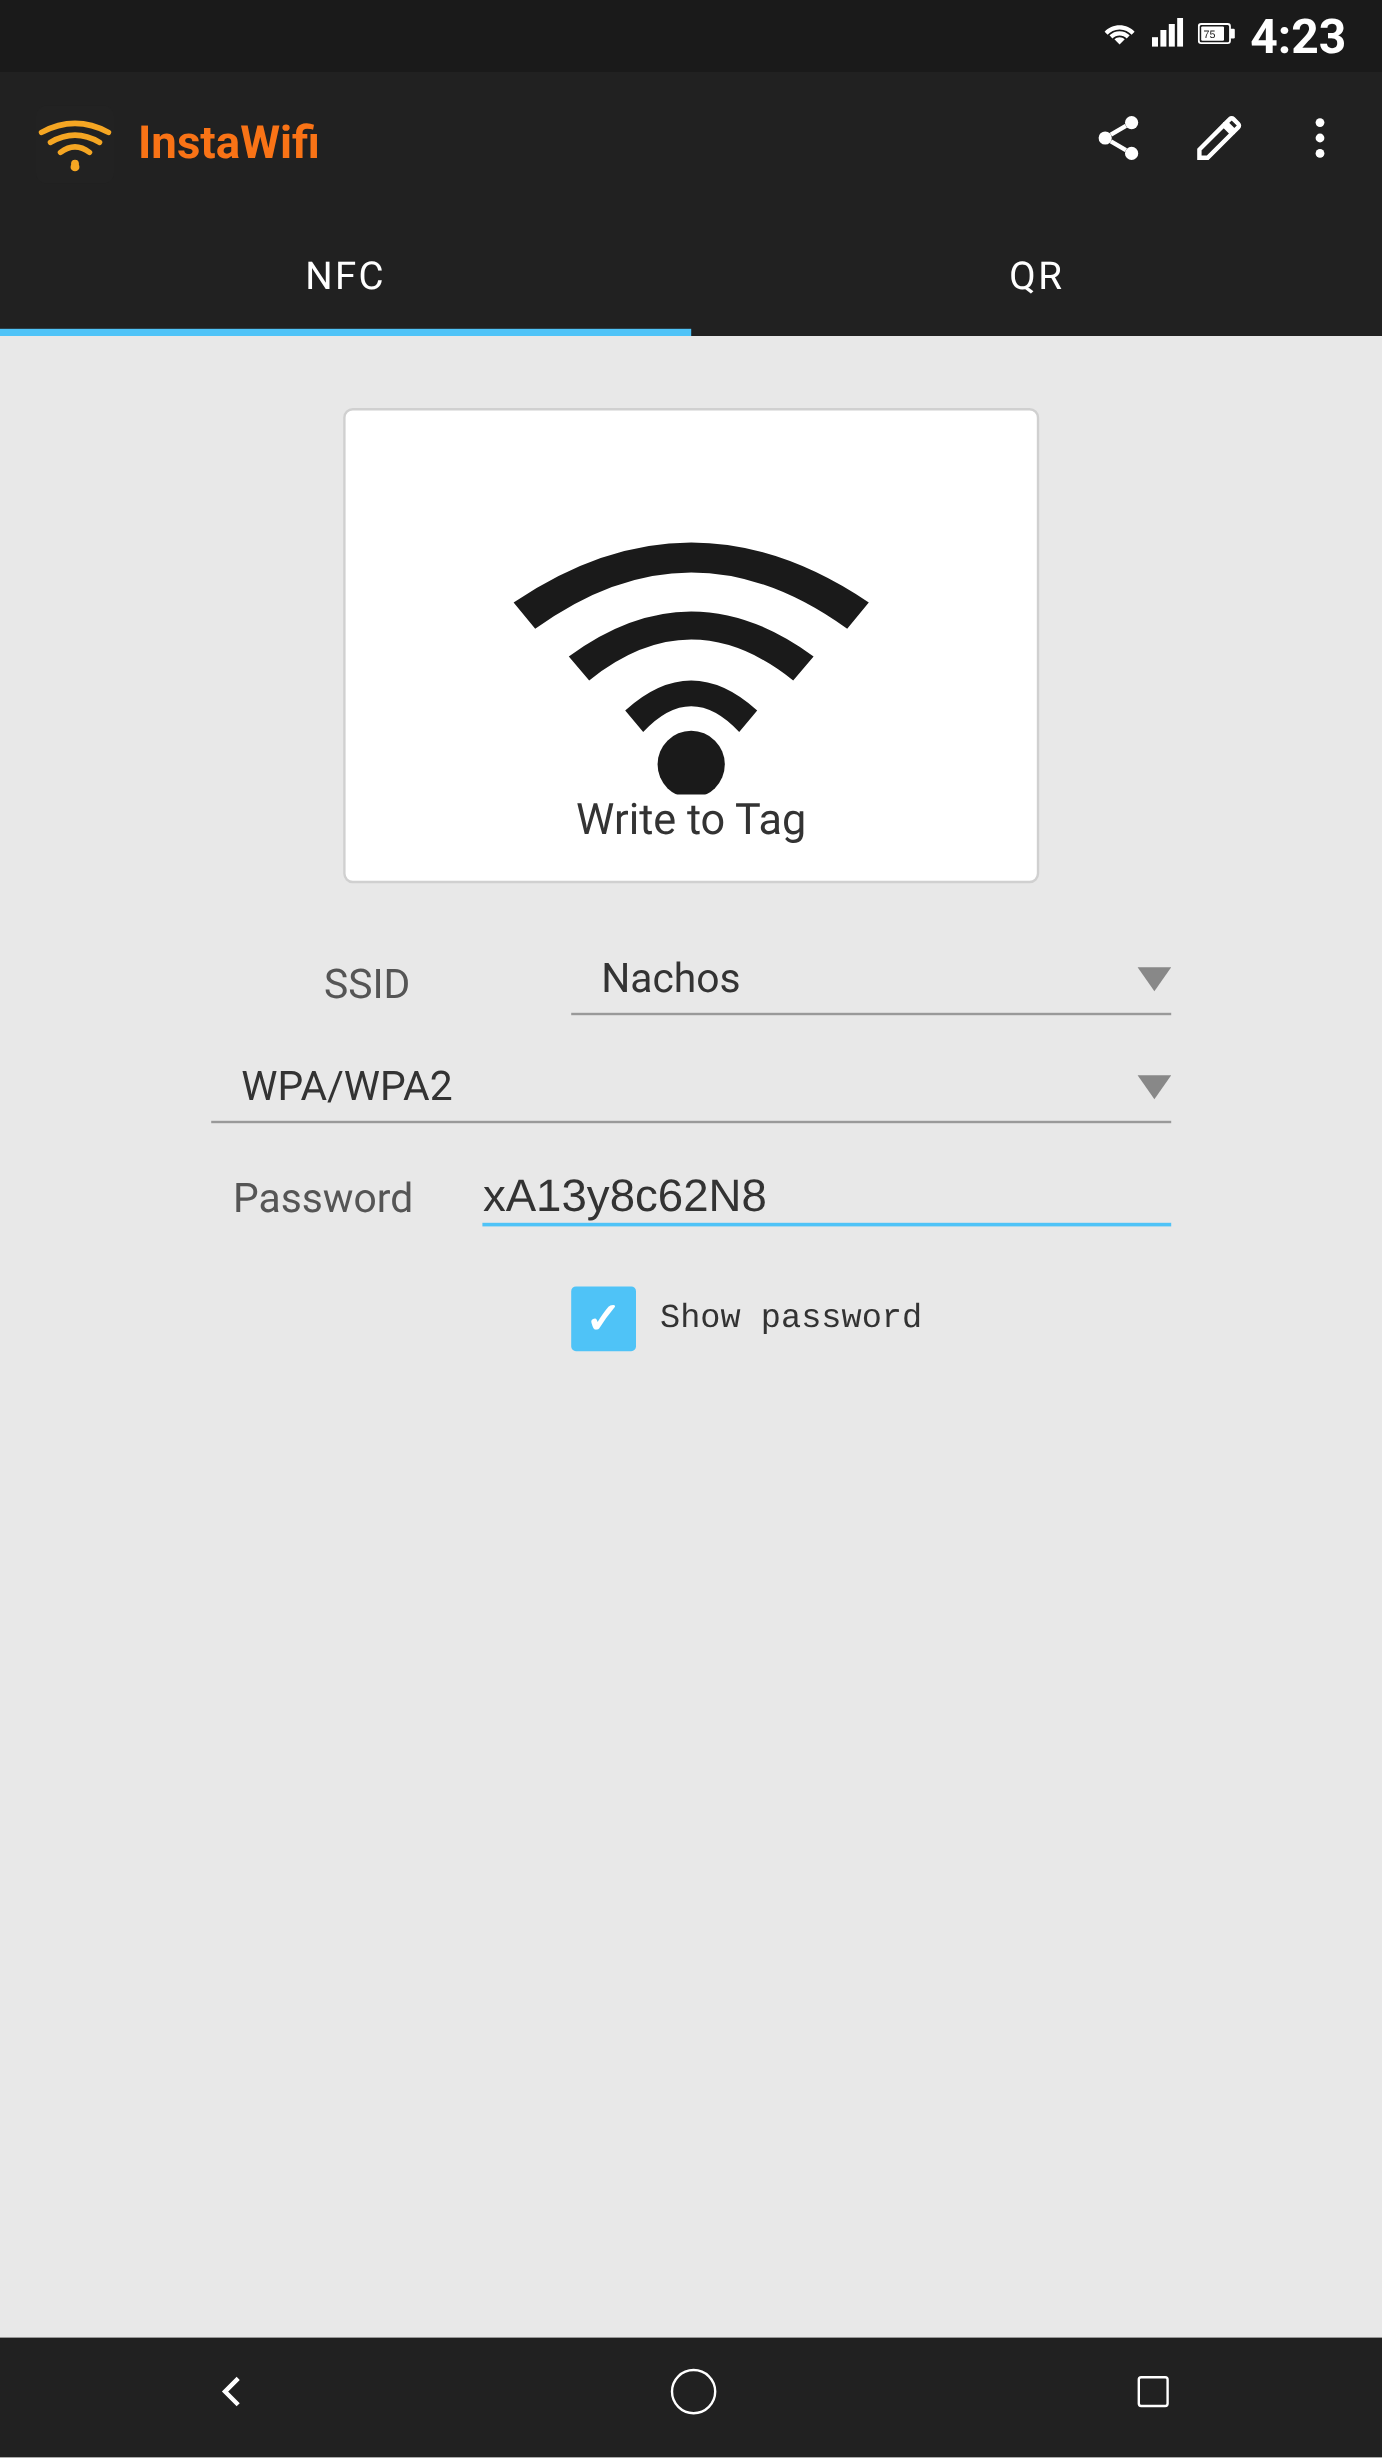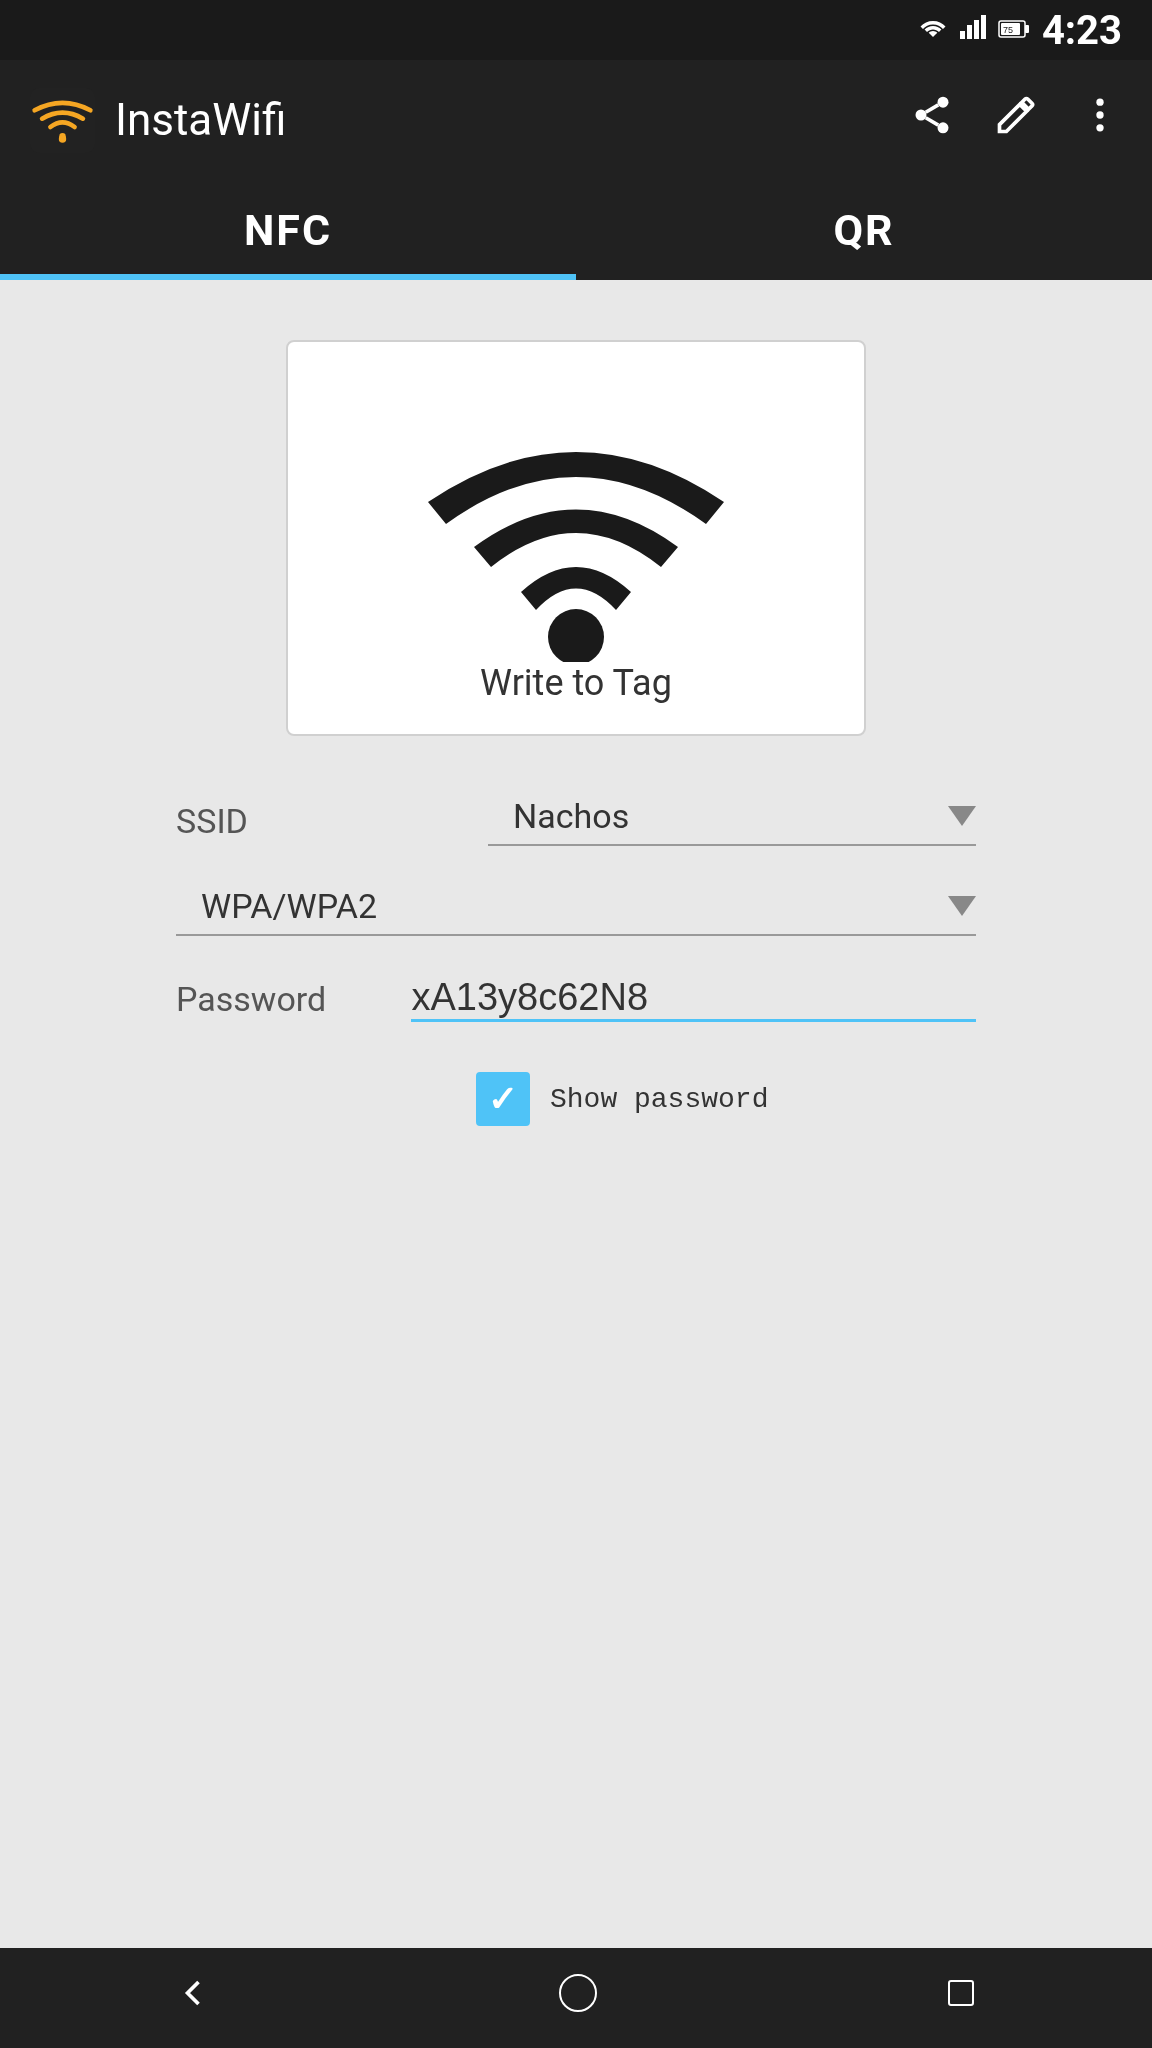--- a/index.html
+++ b/index.html
@@ -52,23 +52,23 @@
     }
 
     .app-logo-container {
       display: flex;
       align-items: center;
       gap: 20px;
       flex: 1;
     }
 
     .app-title {
-      color: #ffffff;
-      font-size: 44px;
-      font-weight: 400;
+      color: #f97316;
+      font-size: 38px;
+      font-weight: 700;
     }
 
     .app-bar-actions {
       display: flex;
       align-items: center;
       gap: 40px;
     }
 
     .action-icon {
       color: white;
@@ -88,22 +88,22 @@
       flex: 1;
       display: flex;
       align-items: center;
       justify-content: center;
       cursor: pointer;
       position: relative;
     }
 
     .tab-label {
       color: white;
-      font-size: 43px;
-      font-weight: 700;
+      font-size: 32px;
+      font-weight: 400;
       letter-spacing: 2px;
     }
 
     .tab.active::after {
       content: '';
       position: absolute;
       bottom: 0;
       left: 0;
       right: 0;
       height: 6px;
@@ -158,22 +158,22 @@
     .form-row {
       display: flex;
       align-items: center;
       padding: 10px 0;
     }
 
     .form-label {
       font-size: 34px;
       color: #555;
       width: 260px;
-      text-align: left;
-      margin-right: 52px;
+      text-align: center;
+      margin-right: 40px;
     }
 
     .form-value-container {
       flex: 1;
       border-bottom: 2px solid #999;
       padding-bottom: 8px;
       display: flex;
       align-items: center;
       justify-content: space-between;
     }

